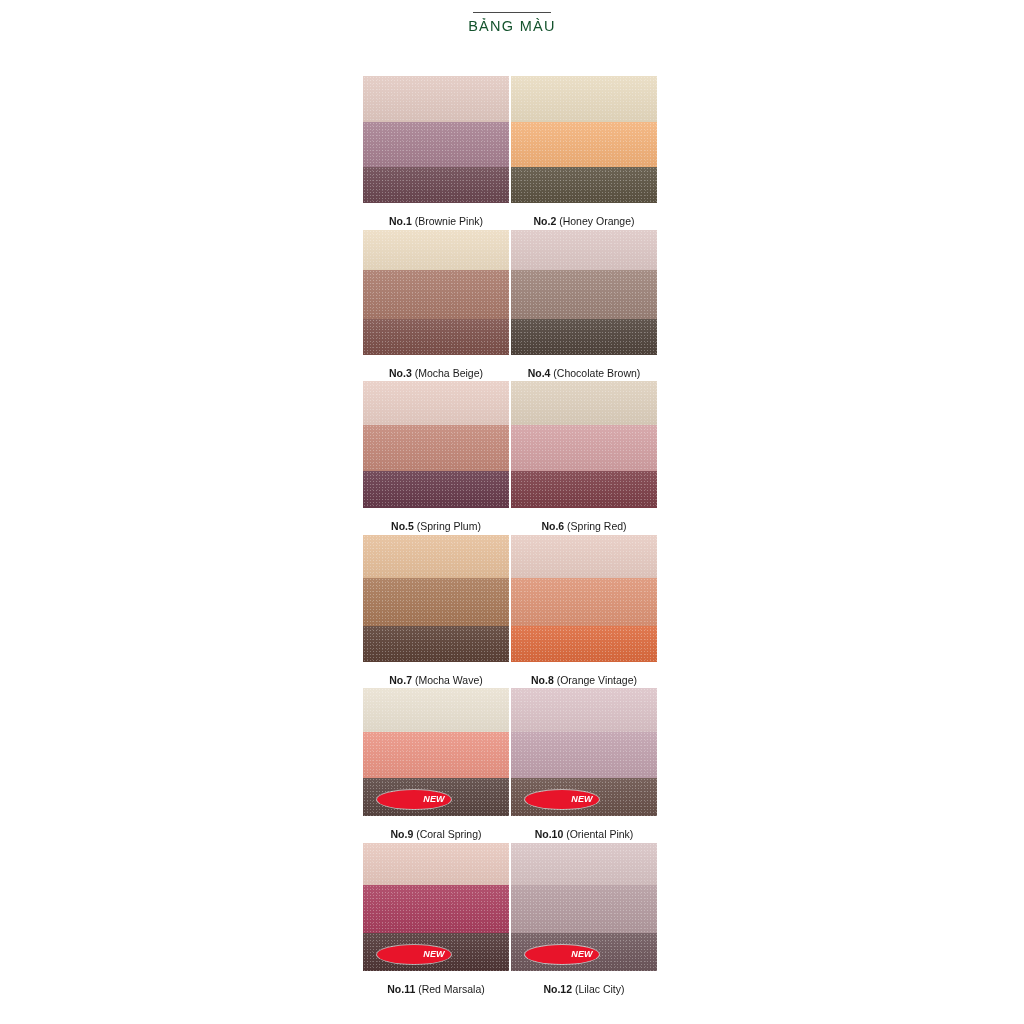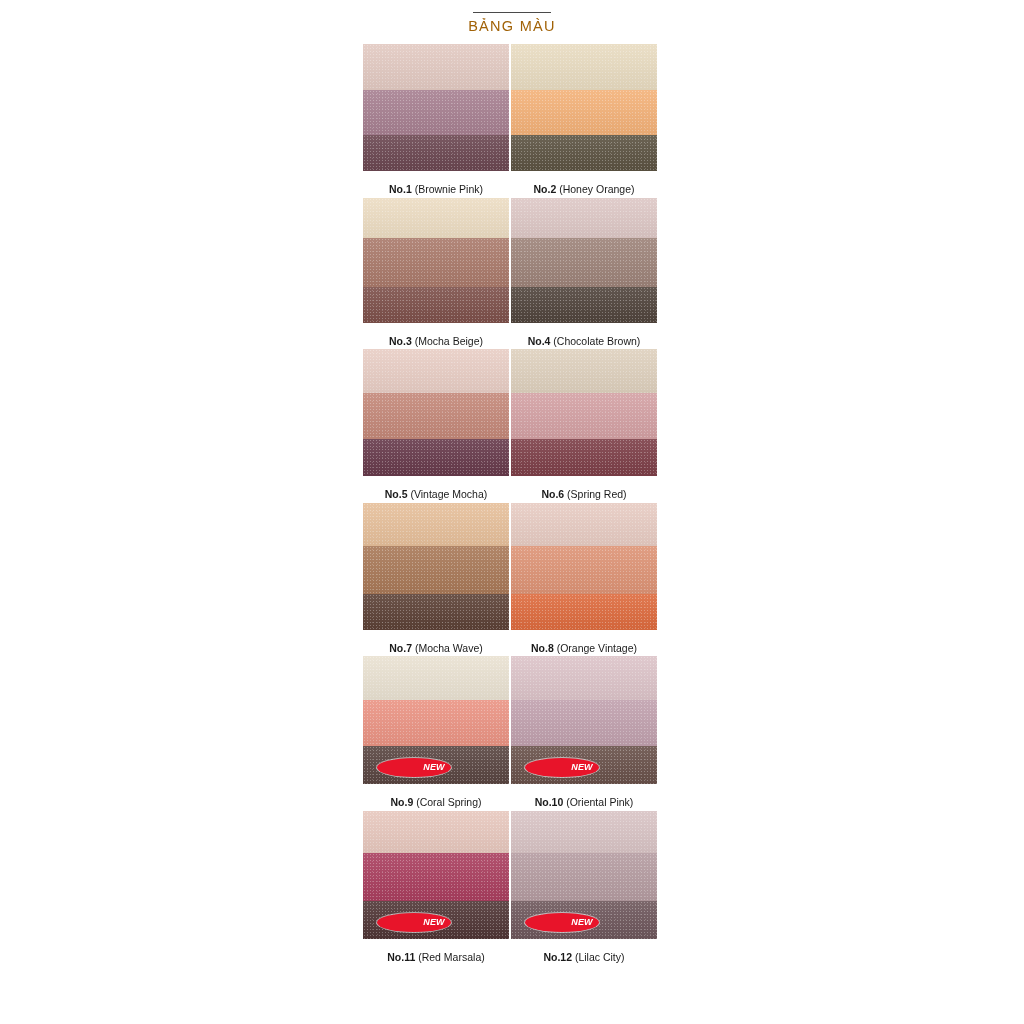--- a/index.html
+++ b/index.html
@@ -33,31 +33,31 @@
   }
   .title-rule {
     width: 78px;
     height: 1px;
     background: #4a4a4a;
     margin: 0 auto 6px auto;
   }
   .title-text {
     font-size: 14.5px;
     letter-spacing: 1.3px;
-    color: #a16207;
+    color: #14532d;
     font-weight: 400;
     line-height: 1.1;
     font-family: "Liberation Sans", sans-serif;
   }
 
   
   .grid {
     position: absolute;
     left: 363px;
-    top: 44px;
+    top: 76px;
     width: 296px;
   }
   .row {
     display: flex;
     width: 296px;
     margin-bottom: 12px;
   }
   .cell {
     width: 146px;
     position: relative;
@@ -258,21 +258,21 @@
               <div class="band-shade"></div>
             </div>
             <div class="band" style="height: 37px; background: rgb(124, 62, 71);">
               <div class="grain"></div>
               <div class="band-shade"></div>
             </div>
           </div>
         </div>
       </div>
       <div class="labels">
-        <div class="label left"><span class="no">No.5</span><span class="nm"> (Vintage Mocha)</span></div>
+        <div class="label left"><span class="no">No.5</span><span class="nm"> (Spring Plum)</span></div>
         <div class="label"><span class="no">No.6</span><span class="nm"> (Spring Red)</span></div>
       </div>
       <div class="row">
         <div class="cell left">
           <div class="swatch">
             <div class="band" style="height: 43px; background: rgb(230, 191, 154);">
               <div class="grain"></div>
               <div class="band-shade"></div>
             </div>
             <div class="band" style="height: 48px; background: rgb(168, 120, 87);">

